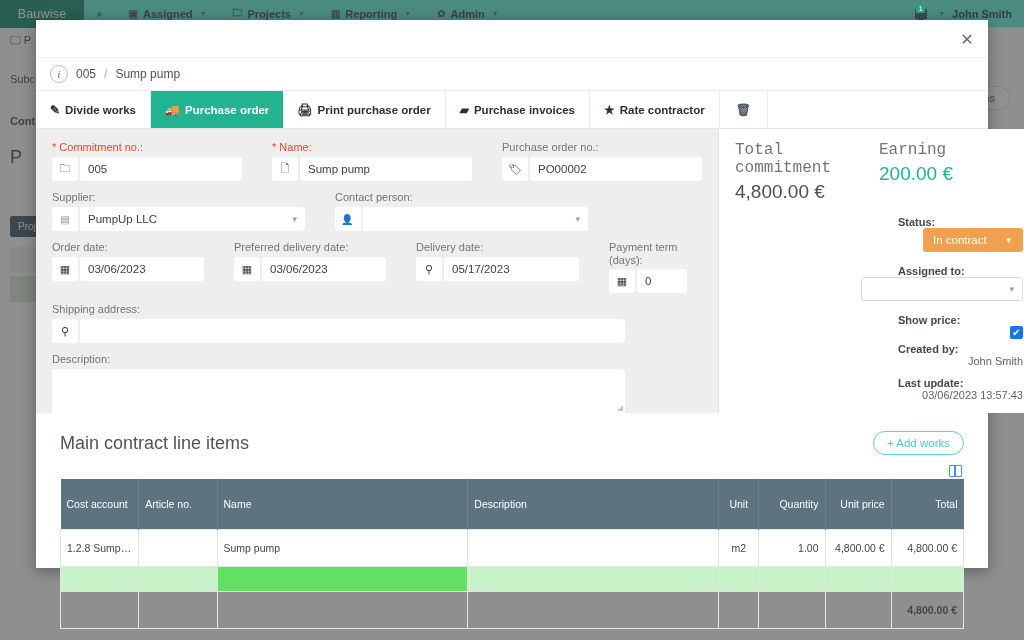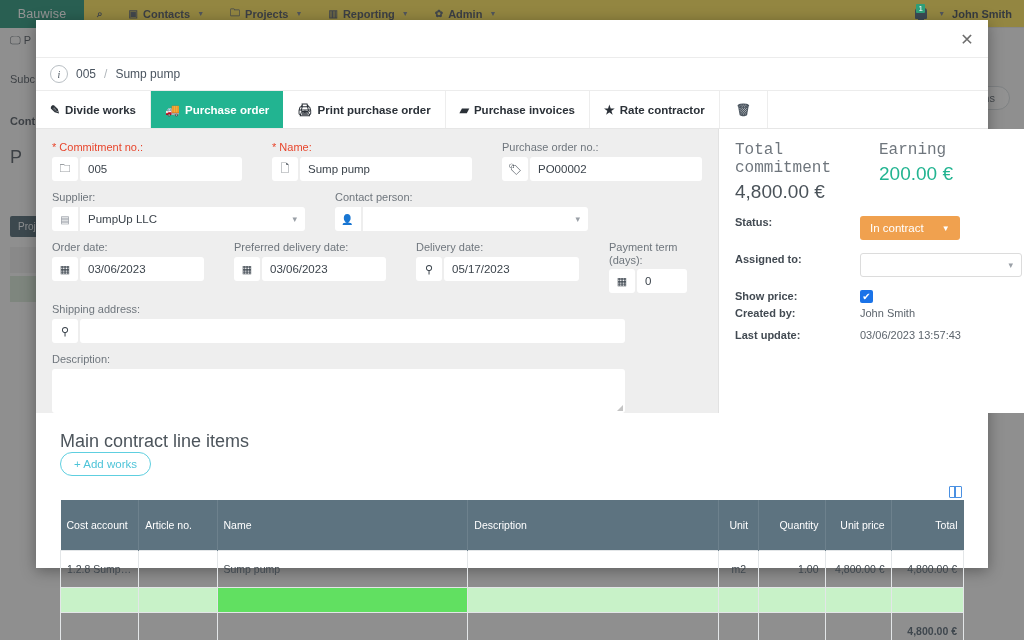--- a/index.html
+++ b/index.html
@@ -8,21 +8,21 @@
     font-family: "Liberation Sans", sans-serif;
     overflow: hidden;
     background: #ffffff;
   }
 
   
   .app-bg { position: absolute; inset: 0; background: #f4f4f4; }
 
   .topnav {
     position: absolute; top: 0; left: 0; right: 0; height: 28px;
-    background: #fde047; display: flex; align-items: center;
+    background: #5eead4; display: flex; align-items: center;
     border-bottom: 1px solid #e2e2e2;
   }
   .brand {
     width: 84px; height: 28px; background: #128a6e; color: #ffffff;
     display: flex; align-items: center; justify-content: center;
     font-size: 12.5px; letter-spacing: .2px;
   }
   .nav-items { display: flex; align-items: center; gap: 0; flex: 1; }
   .nav-item {
     display: flex; align-items: center; gap: 5px;
@@ -167,21 +167,21 @@
     border-color: transparent transparent #c4c4c4 transparent;
   }
 
   
   .tot-row { display: flex; margin-bottom: 2px; }
   .tot-col { width: 150px; }
   .tot-cap { font-size: 16px; color: #6f767d; font-family: Liberation Mono, monospace; }
   .tot-val { font-size: 19px; color: #4a5259; margin-top: 4px; }
   .tot-val.green { color: #22b491; }
 
-  .kv { display: flex; align-items: flex-start; margin-top: 13px; }
+  .kv { display: flex; align-items: flex-end; margin-top: 13px; flex-direction: column; }
   .kv .k { width: 125px; font-size: 11px; font-weight: bold; color: #424a52; }
   .kv .v { font-size: 11px; color: #5c646c; }
   .status-btn {
     background: #f0a14f; color: #ffffff; border-radius: 3px;
     height: 24px; min-width: 100px; display: flex; align-items: center;
     padding: 0 10px; font-size: 11.5px; gap: 18px; cursor: pointer;
   }
   .status-btn .car { font-size: 8px; }
   .assign-sel {
     width: 162px; height: 24px; background: #ffffff; border: 1px solid #dcdcdc;
@@ -192,21 +192,21 @@
     transform: translateY(-50%); font-size: 9px; color: #9aa0a7;
   }
   .cbox {
     width: 13px; height: 13px; background: #1a73e8; border-radius: 2px;
     display: flex; align-items: center; justify-content: center;
     color: #ffffff; font-size: 10px; line-height: 1; cursor: pointer;
   }
 
   
   .lower { padding: 18px 24px 0 24px; flex: 1; }
-  .lower-head { display: flex; align-items: flex-start; justify-content: space-between; flex-direction: column; }
+  .lower-head { display: flex; align-items: center; justify-content: space-between; }
   .lower-title { font-size: 18px; color: #4d555c; font-weight: normal; }
   .addworks {
     border: 1px solid #5ecfe0; color: #4ec4d8; background: #ffffff;
     border-radius: 14px; padding: 5px 13px; font-size: 11.5px; cursor: pointer;
   }
   .col-tool { display: flex; justify-content: flex-end; margin: 10px 2px 2px 0; }
   .col-icon {
     width: 13px; height: 12px; border: 1.6px solid #4a90e2; border-radius: 1px;
     position: relative; cursor: pointer;
   }
@@ -237,21 +237,21 @@
 <div class="app-bg">
 
   <div class="topnav">
     <div class="brand">Bauwise</div>
     <div class="nav-items">
       <div class="nav-item">
         <span class="ic">⌕</span>
       </div>
       <div class="nav-item">
         <span class="ic">▣</span>
-        <span>Contacts</span>
+        <span>Assigned</span>
         <span class="nav-caret">▼</span>
       </div>
       <div class="nav-item">
         <span class="ic">🗀</span>
         <span>Projects</span>
         <span class="nav-caret">▼</span>
       </div>
       <div class="nav-item">
         <span class="ic">▥</span>
         <span>Reporting</span>

